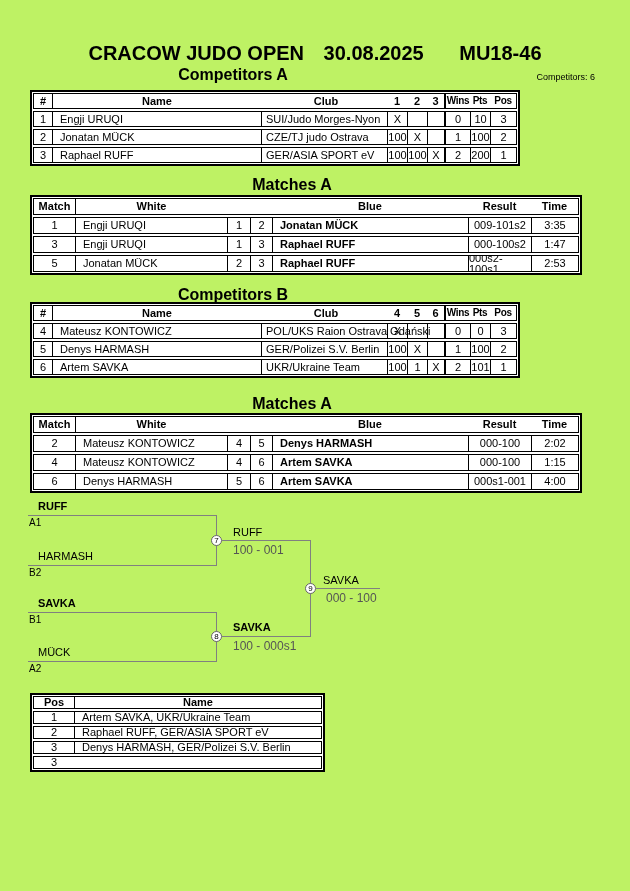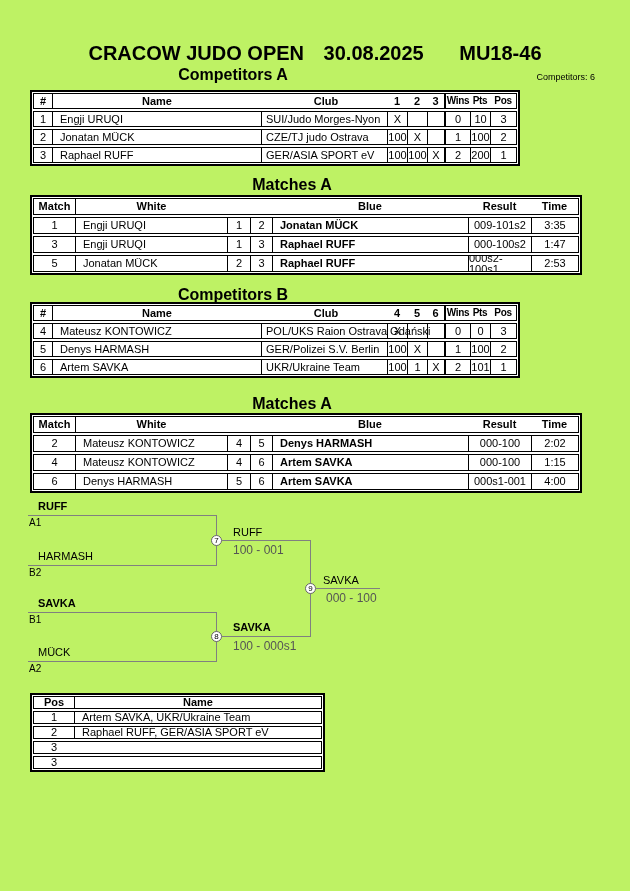--- a/index.html
+++ b/index.html
@@ -294,19 +294,20 @@
     <div class="trow">
       <div class="cell r-pos ctr">1</div>
       <div class="cell r-name padL bl">Artem SAVKA, UKR/Ukraine Team</div>
     </div>
     <div class="trow">
       <div class="cell r-pos ctr">2</div>
       <div class="cell r-name padL bl">Raphael RUFF, GER/ASIA SPORT eV</div>
     </div>
     <div class="trow">
       <div class="cell r-pos ctr">3</div>
+      <div class="cell r-name padL bl">Denys HARMASH, GER/Polizei S.V. Berlin</div>
     </div>
     <div class="trow">
       <div class="cell r-pos ctr">3</div>
     </div>
   </div>
 
 </div>
 
 </body></html>

